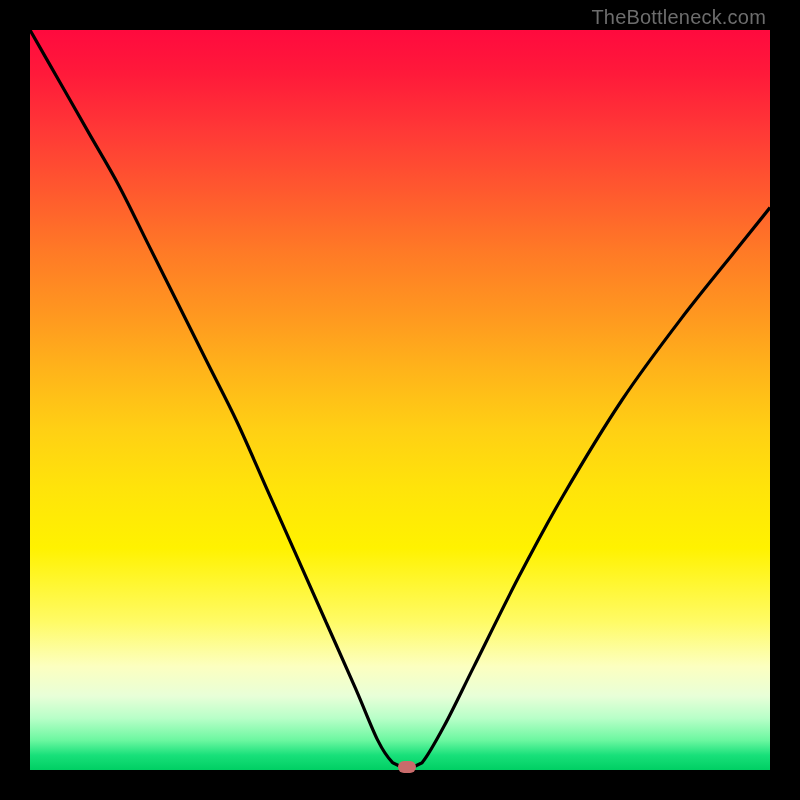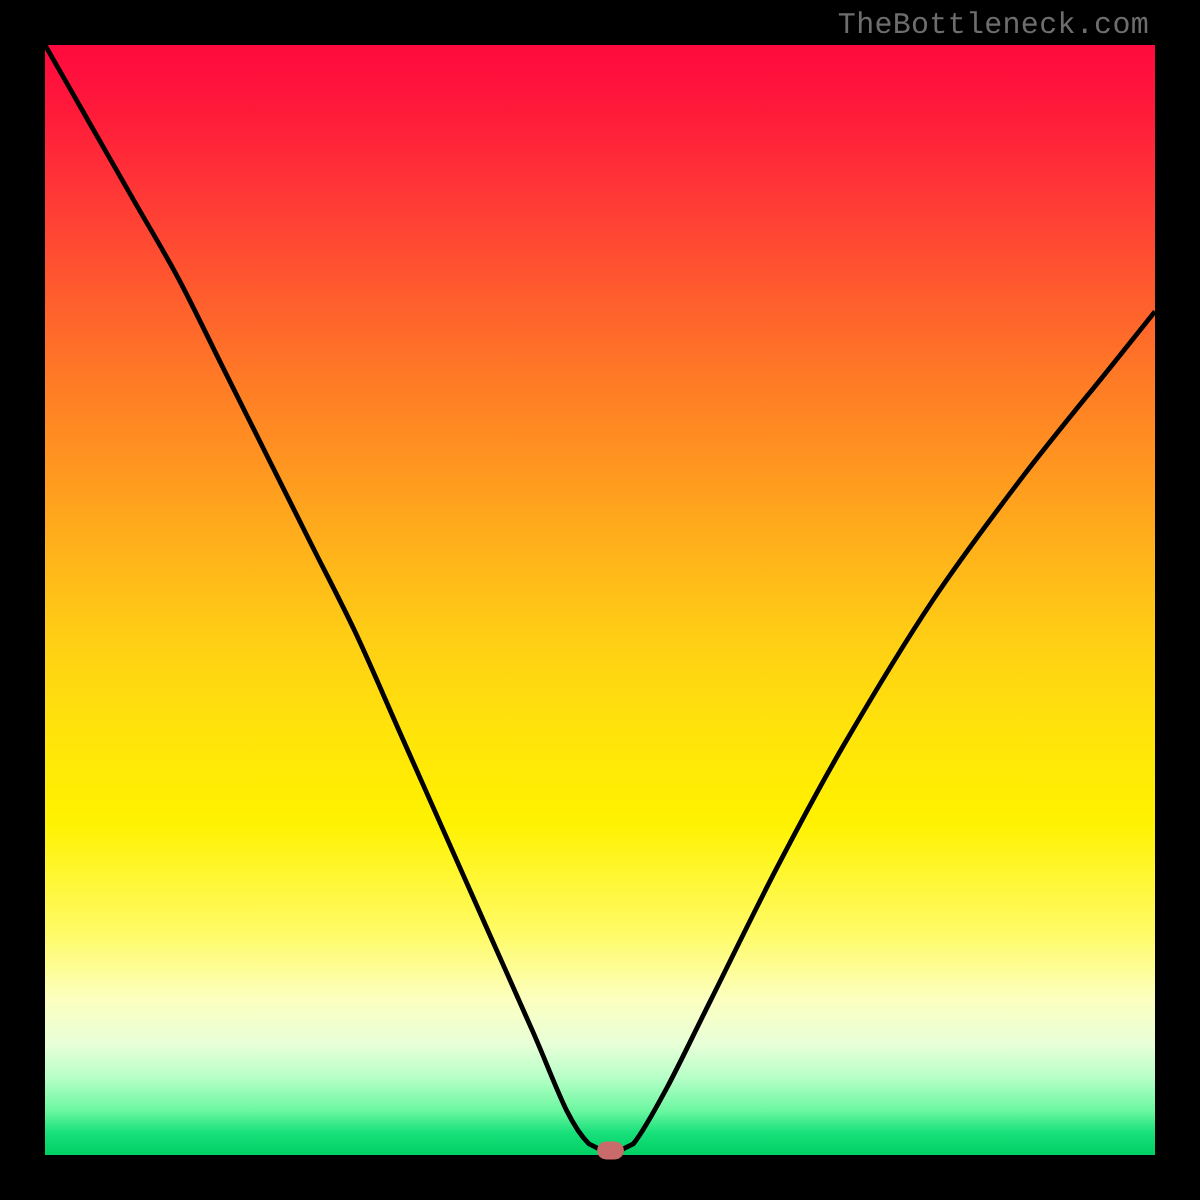--- a/index.html
+++ b/index.html
@@ -9,21 +9,20 @@
     height: 800px;
     background: #000;
     overflow: hidden;
     font-family: Arial, Helvetica, sans-serif;
   }
   .frame {
     position: relative;
     width: 800px;
     height: 800px;
     background: #000;
-    font-family: Liberation Mono, monospace;
   }
   .plot-area {
     position: absolute;
     left: 30px;
     top: 30px;
     width: 740px;
     height: 740px;
     background: linear-gradient(to bottom,
       #ff0a3e 0%,
       #ff1a3a 6%,

